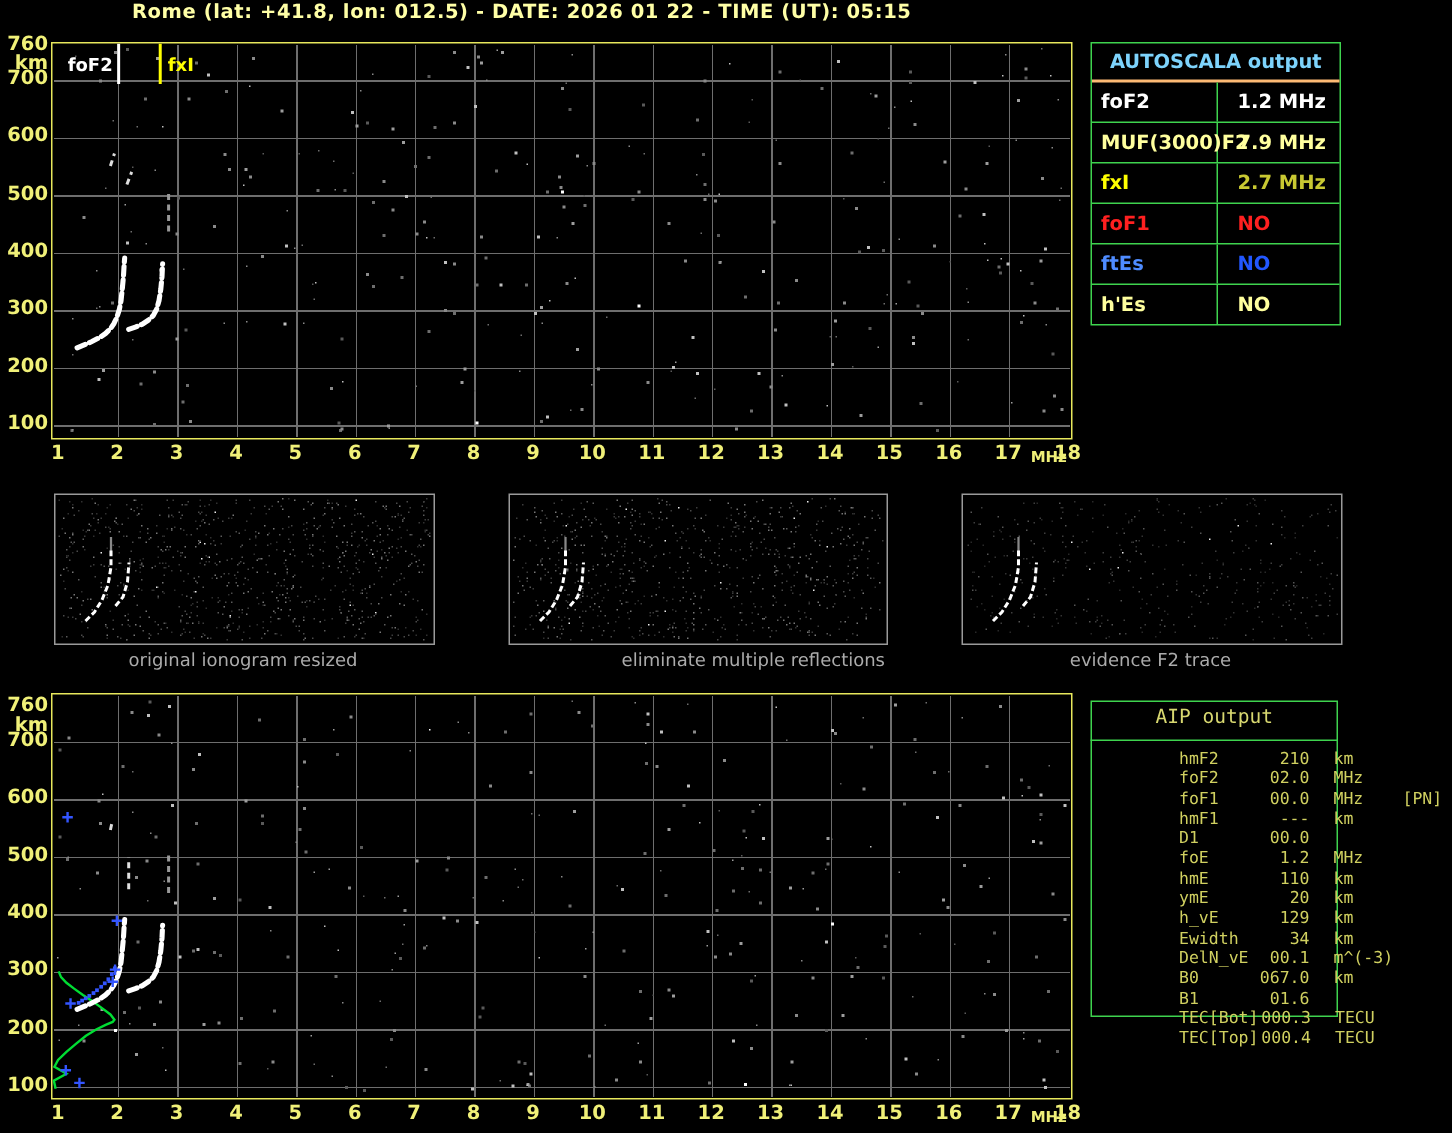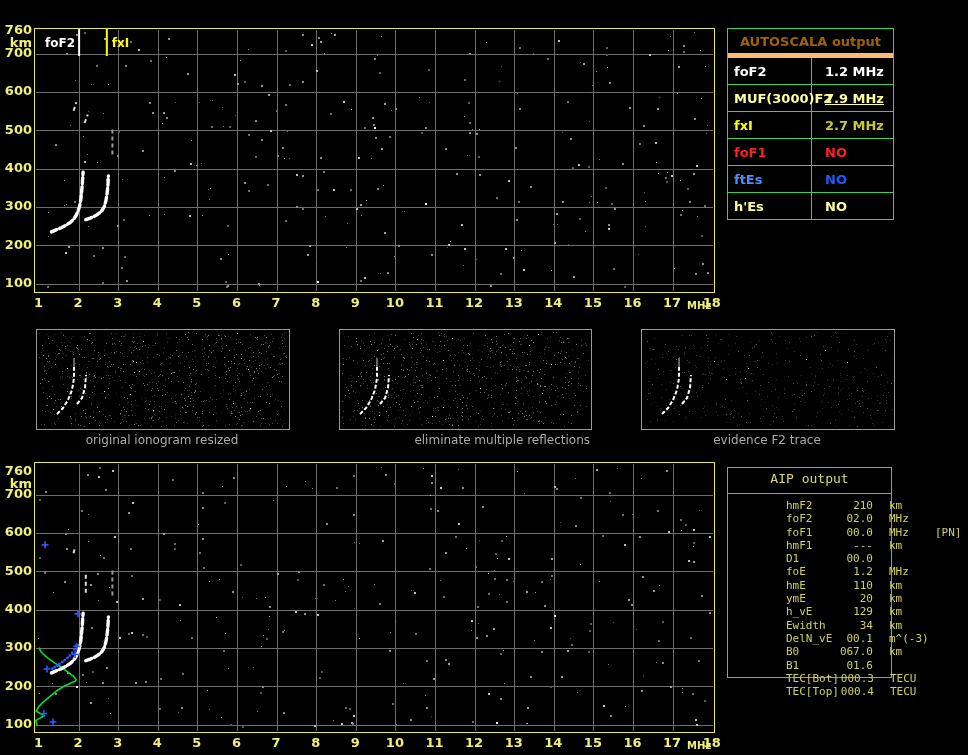--- a/index.html
+++ b/index.html
@@ -7,21 +7,21 @@
           font-family:"DejaVu Sans",sans-serif;}
   .title{position:absolute;left:88px;top:1px;color:#ffffa6;font-size:13px;font-weight:bold;
          letter-spacing:.4px;white-space:pre;}
   .plotbox{position:absolute;border:1px solid #e8e85c;background:#000;}
   .ylab,.xlab{position:absolute;color:#f0f078;font-weight:bold;font-size:13px;line-height:14px;}
   .ylab{width:30px;text-align:right;}
   .xlab{width:26px;text-align:center;}
   .mhzlab{position:absolute;color:#f0f078;font-weight:bold;font-size:10px;}
   .marker-label{position:absolute;font-size:12px;font-weight:bold;line-height:13px;}
   .astable{position:absolute;left:727px;top:28px;width:165px;border:1px solid #3ed34e;background:#000;}
-  .as-header{height:24px;border-bottom:5px solid #fdba74;color:#a16207;font-weight:bold;font-size:13px;
+  .as-header{height:24px;border-bottom:2px solid #fdba74;color:#7dd3fc;font-weight:bold;font-size:13px;
              display:flex;align-items:center;justify-content:center;}
   .as-row{height:26px;border-bottom:1px solid #3ed34e;display:flex;font-size:13px;font-weight:bold;}
   .as-row:last-child{border-bottom:none;}
   .as-cell-l{width:84px;border-right:1px solid #3ed34e;display:flex;align-items:center;padding-left:6px;box-sizing:border-box;}
   .as-cell-v{flex:1;display:flex;align-items:center;padding-left:13px;}
   .panel{position:absolute;border:1px solid #9a9a9a;background:#000;}
   .caption{position:absolute;color:#ababab;font-size:12px;text-align:center;}
   .aipbox{position:absolute;left:727px;top:467px;width:165px;height:211px;border:1px solid #3ed34e;box-sizing:border-box;}
   .aip-header{position:absolute;left:727px;top:471px;width:165px;text-align:center;color:#d8d870;font-size:13px;
               font-family:"DejaVu Sans Mono",monospace;}
@@ -32,20 +32,21 @@
   .aip-lab{flex:0 0 52px;}
   .aip-val{flex:0 0 35px;text-align:right;}
   .aip-unit{flex:0 0 46px;margin-left:16px;}
   .aip-extra{flex:0 0 40px;}
   svg{display:block;}
 </style>
 </head>
 <body>
 
 <div class="screen">
+  <div class="title">Rome (lat: +41.8, lon: 012.5) - DATE: 2026 01 22 - TIME (UT): 05:15</div>
 
   <div id="plot-top" class="plotbox" style="left: 34px; top: 28px; width: 679px; height: 263px;">
       <svg width="679" height="263">
         <g shape-rendering="crispEdges">
           <line x1="44.1" x2="44.1" y1="1" y2="262" stroke="#6e6e6e" stroke-width="1"></line>
           <line x1="83.7" x2="83.7" y1="1" y2="262" stroke="#6e6e6e" stroke-width="1"></line>
           <line x1="123.30000000000001" x2="123.30000000000001" y1="1" y2="262" stroke="#6e6e6e" stroke-width="1"></line>
           <line x1="162.9" x2="162.9" y1="1" y2="262" stroke="#6e6e6e" stroke-width="1"></line>
           <line x1="202.5" x2="202.5" y1="1" y2="262" stroke="#6e6e6e" stroke-width="1"></line>
           <line x1="242.10000000000002" x2="242.10000000000002" y1="1" y2="262" stroke="#6e6e6e" stroke-width="1"></line>
@@ -813,21 +814,21 @@
 
   <div class="astable">
     <div class="as-header">AUTOSCALA output</div>
     <div id="as-rows">
         <div class="as-row">
           <div class="as-cell-l" style="color: rgb(255, 255, 255);">foF2</div>
           <div class="as-cell-v" style="color: rgb(255, 255, 255);">1.2 MHz</div>
         </div>
         <div class="as-row">
           <div class="as-cell-l" style="color: rgb(255, 255, 158);">MUF(3000)F2</div>
-          <div class="as-cell-v" style="color: rgb(255, 255, 158); text-decoration: underline;">7.9 MHz</div>
+          <div class="as-cell-v" style="color: rgb(255, 255, 158);">7.9 MHz</div>
         </div>
         <div class="as-row">
           <div class="as-cell-l" style="color: rgb(255, 255, 0);">fxI</div>
           <div class="as-cell-v" style="color: rgb(200, 200, 50);">2.7 MHz</div>
         </div>
         <div class="as-row">
           <div class="as-cell-l" style="color: rgb(255, 32, 32);">foF1</div>
           <div class="as-cell-v" style="color: rgb(255, 32, 32);">NO</div>
         </div>
         <div class="as-row">

